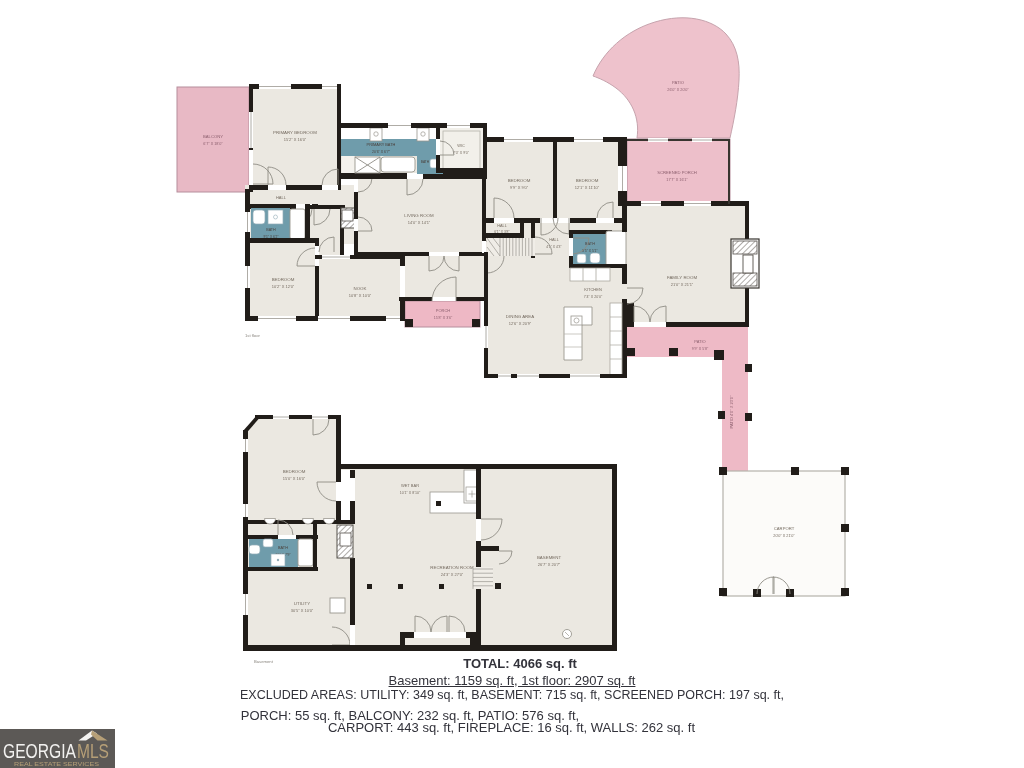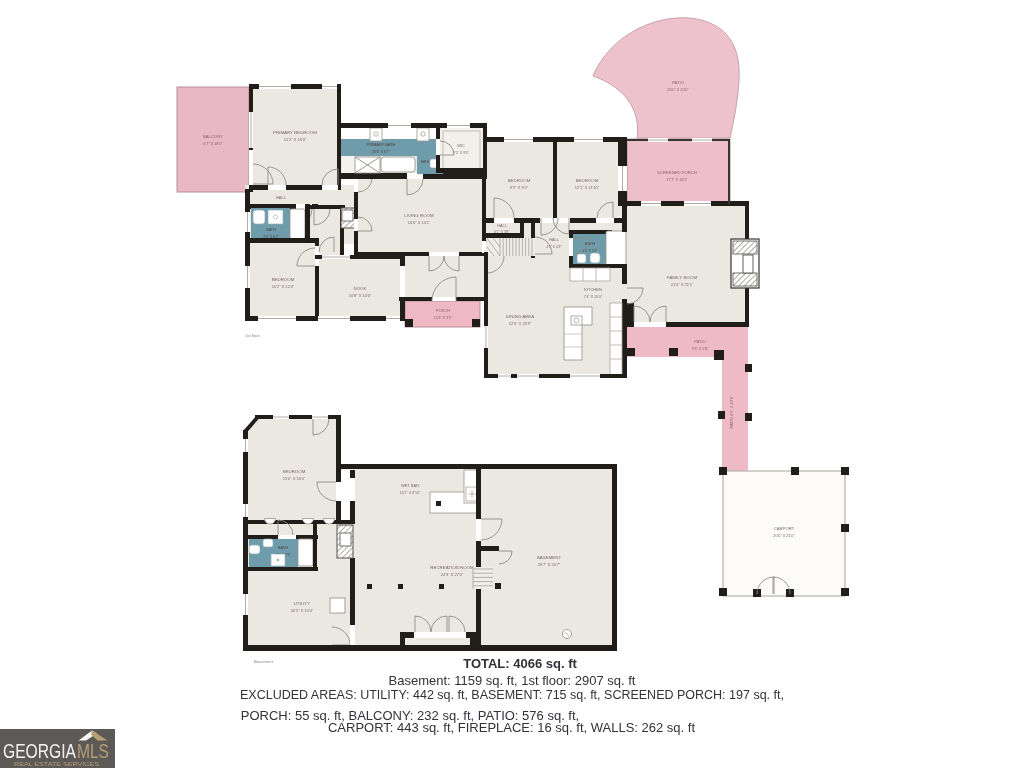--- a/index.html
+++ b/index.html
@@ -604,22 +604,22 @@
 <line x1="473" y1="581.6" x2="493" y2="581.6" stroke="#9a978f" stroke-width="0.7"></line>
 <line x1="473" y1="585.8" x2="493" y2="585.8" stroke="#9a978f" stroke-width="0.7"></line>
 <line x1="473" y1="567" x2="473" y2="589" stroke="#9a978f" stroke-width="0.7"></line>
 
 <rect x="495" y="583" width="6" height="6" fill="#211d19"></rect>
 
 <text x="254" y="663" font-size="4.2" fill="#8a867f">Basement</text>
 </svg>
 
 <div style="position:absolute;left:8px;top:655.5px;width:1024px;text-align:center;color:#32323a;font:bold 13px 'Liberation Sans',sans-serif;">TOTAL: 4066 sq. ft</div>
-<div style="position:absolute;left:0;top:672.5px;width:1024px;text-align:center;color:#32323a;font:13px 'Liberation Sans',sans-serif;">Basement: 1159 sq. ft, 1st floor: 2907 sq. ft</div>
-<div style="position:absolute;left:0;top:688px;width:1024px;text-align:center;color:#32323a;font:12.5px 'Liberation Sans',sans-serif;">EXCLUDED AREAS: UTILITY: 442 sq. ft, BASEMENT: 715 sq. ft, SCREENED PORCH: 197 sq. ft,</div>
+<div style="position:absolute;left:0;top:672.5px;width:1024px;text-align:center;color:#32323a;font:13px 'Liberation Sans',sans-serif;text-decoration:underline;">Basement: 1159 sq. ft, 1st floor: 2907 sq. ft</div>
+<div style="position:absolute;left:0;top:688px;width:1024px;text-align:center;color:#32323a;font:12.5px 'Liberation Sans',sans-serif;">EXCLUDED AREAS: UTILITY: 349 sq. ft, BASEMENT: 715 sq. ft, SCREENED PORCH: 197 sq. ft,</div>
 <div style="position:absolute;left:0;top:708px;width:820px;text-align:center;color:#32323a;font:13px 'Liberation Sans',sans-serif;">PORCH: 55 sq. ft, BALCONY: 232 sq. ft, PATIO: 576 sq. ft,</div>
 <div style="position:absolute;left:0;top:719.5px;width:1023px;text-align:center;color:#32323a;font:13px 'Liberation Sans',sans-serif;">CARPORT: 443 sq. ft, FIREPLACE: 16 sq. ft, WALLS: 262 sq. ft</div>
 
 <div style="position:absolute;left:0;top:729px;width:115px;height:39px;background:#5c5956;text-decoration:underline;">
 <svg width="115" height="39" viewBox="0 0 115 39">
 <polygon points="78.5,11.5 92,1.5 97,4.5 86,11.5" fill="#f5f4f2"></polygon>
 <polygon points="92,1.5 107.5,11.5 97.5,11.5 91,5.5" fill="#b69f77"></polygon>
 <text x="3" y="28.5" font-family="'Liberation Sans',sans-serif" font-size="21" fill="#f2f1ef" textLength="73" lengthAdjust="spacingAndGlyphs">GEORGIA</text>
 <text x="77" y="28.5" font-family="'Liberation Sans',sans-serif" font-size="21" fill="#b69f77" textLength="32" lengthAdjust="spacingAndGlyphs">MLS</text>
 <text x="14" y="37" font-family="'Liberation Sans',sans-serif" font-size="5.6" fill="#b69f77" textLength="85" lengthAdjust="spacingAndGlyphs">REAL ESTATE SERVICES</text>

